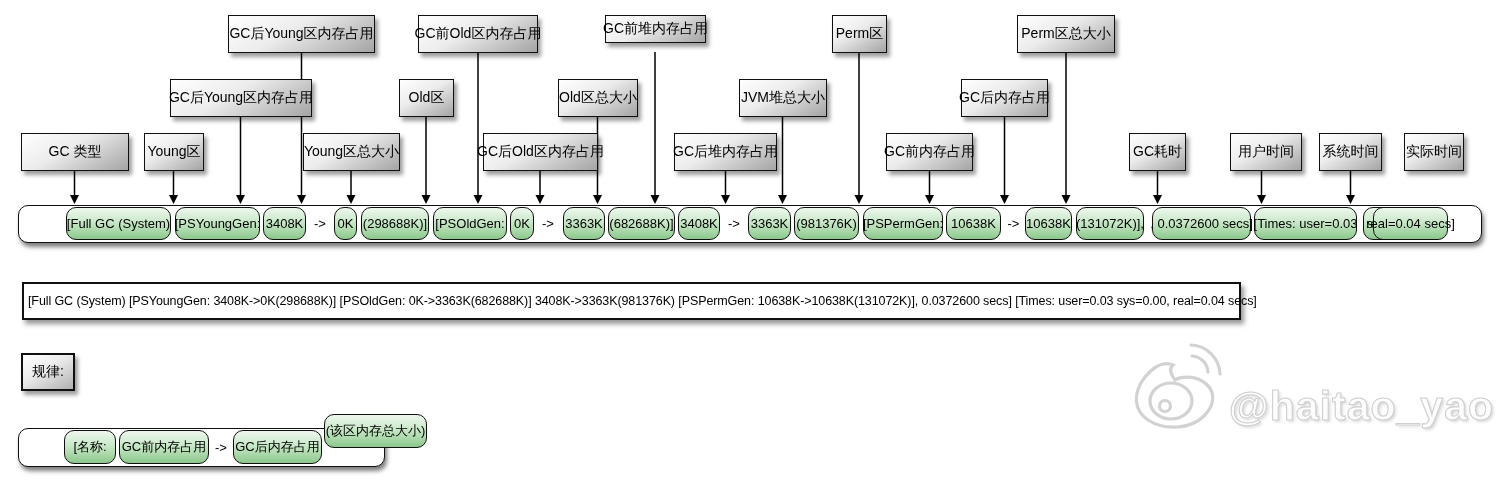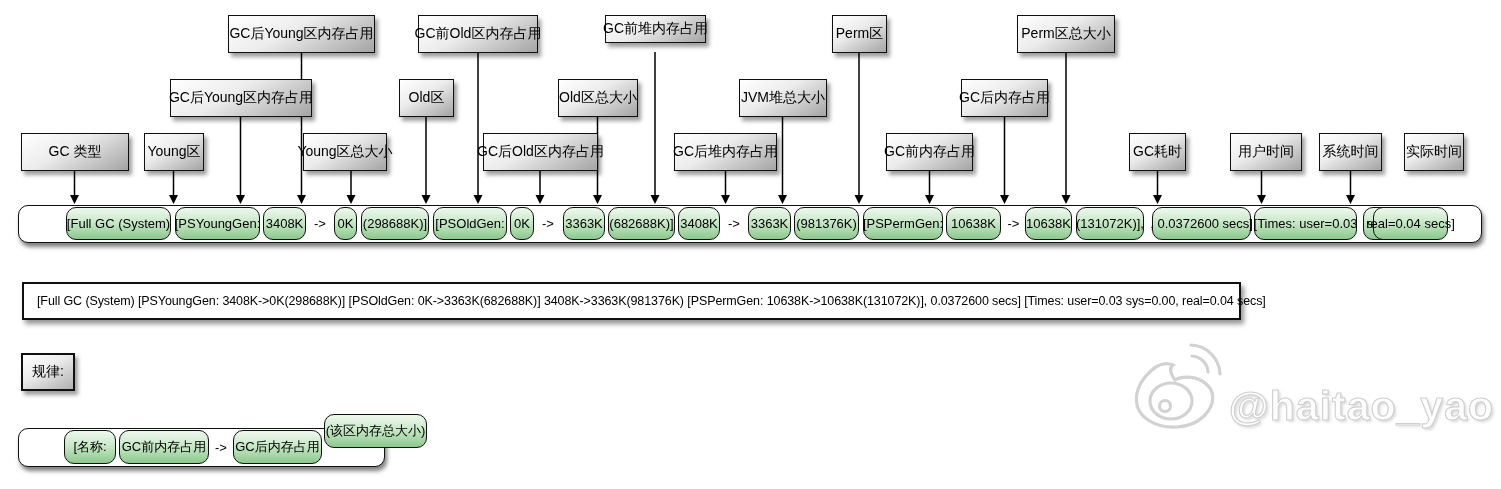--- a/index.html
+++ b/index.html
@@ -44,21 +44,21 @@
   .seg.white{background:#ffffff;border:none;}
   
   #log-line-box{
     position:absolute;box-sizing:border-box;
     background:#ffffff;border:2px solid #101010;
     box-shadow:3px 4px 5px rgba(0,0,0,0.42);
     display:flex;align-items:center;z-index:1;
   }
   #log-line-text{
     font-size:12.5px;letter-spacing:-0.1px;
-    padding-left:13px;white-space:nowrap;color:#000;
+    padding-left:4px;white-space:nowrap;color:#000;
   }
   
   #rule-box{
     position:absolute;box-sizing:border-box;
     display:flex;align-items:center;justify-content:center;
     font-size:14px;color:#000;
     background:linear-gradient(150deg,#ffffff 0%,#ececec 42%,#b0b0b0 100%);
     border:2px solid #101010;
     box-shadow:3px 4px 4px rgba(0,0,0,0.38);
     z-index:1;
@@ -141,21 +141,21 @@
       <div class="glabel" style="left: 605px; top: 15px; width: 101px; height: 28px;">GC前堆内存占用</div>
       <div class="glabel" style="left: 832px; top: 15px; width: 55px; height: 38px;">Perm区</div>
       <div class="glabel" style="left: 1017px; top: 15px; width: 98px; height: 38px;">Perm区总大小</div>
       <div class="glabel" style="left: 170px; top: 79px; width: 142px; height: 38px;">GC后Young区内存占用</div>
       <div class="glabel" style="left: 399px; top: 79px; width: 55px; height: 38px;">Old区</div>
       <div class="glabel" style="left: 558px; top: 79px; width: 80px; height: 38px;">Old区总大小</div>
       <div class="glabel" style="left: 739px; top: 79px; width: 88px; height: 38px;">JVM堆总大小</div>
       <div class="glabel" style="left: 961px; top: 79px; width: 87px; height: 38px;">GC后内存占用</div>
       <div class="glabel" style="left: 21px; top: 133px; width: 108px; height: 38px;">GC 类型</div>
       <div class="glabel" style="left: 144px; top: 133px; width: 60px; height: 38px;">Young区</div>
-      <div class="glabel" style="left: 303px; top: 133px; width: 84px; height: 38px;">Young区总大小</div>
+      <div class="glabel" style="left: 303px; top: 133px; width: 97px; height: 38px;">Young区总大小</div>
       <div class="glabel" style="left: 483px; top: 133px; width: 115px; height: 38px;">GC后Old区内存占用</div>
       <div class="glabel" style="left: 674px; top: 133px; width: 103px; height: 38px;">GC后堆内存占用</div>
       <div class="glabel" style="left: 886px; top: 133px; width: 87px; height: 38px;">GC前内存占用</div>
       <div class="glabel" style="left: 1129px; top: 133px; width: 57px; height: 38px;">GC耗时</div>
       <div class="glabel" style="left: 1230px; top: 133px; width: 72px; height: 38px;">用户时间</div>
       <div class="glabel" style="left: 1319px; top: 133px; width: 63px; height: 38px;">系统时间</div>
       <div class="glabel" style="left: 1404px; top: 133px; width: 60px; height: 38px;">实际时间</div>
     </div>
 
   <div id="log-row" class="rowcontainer" style="left: 18px; top: 205px; width: 1464px; height: 38px;"></div>

